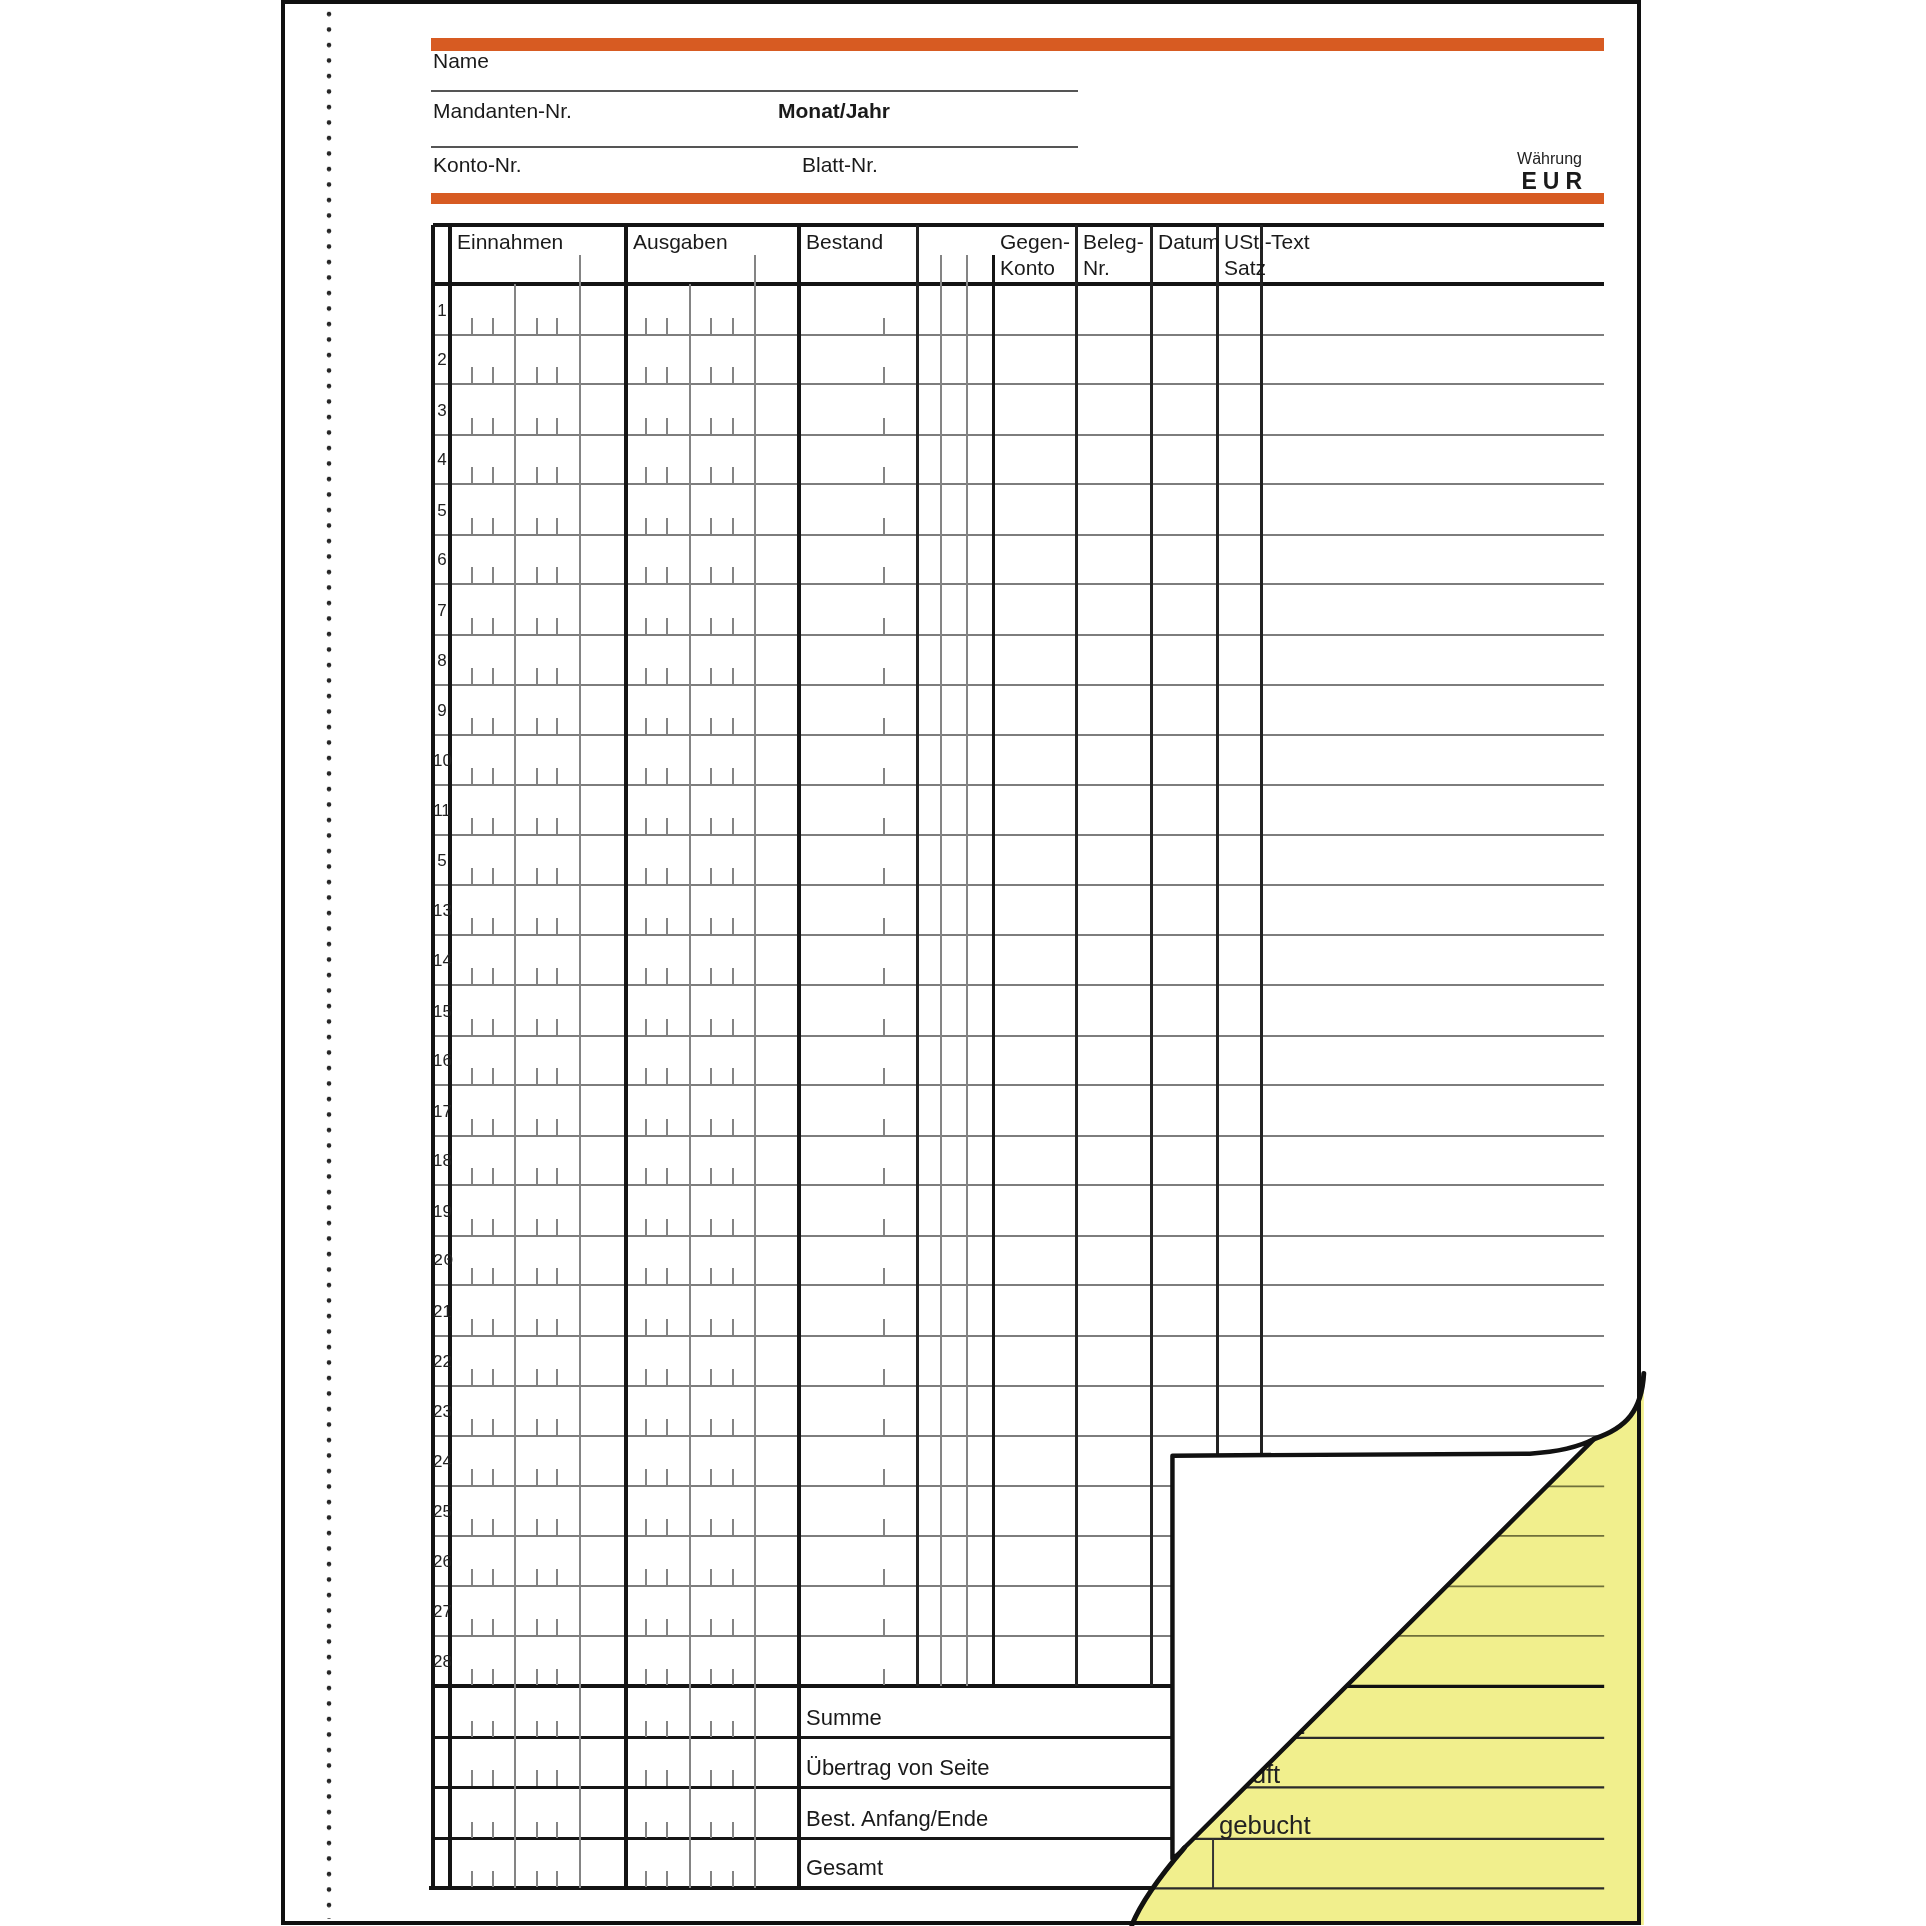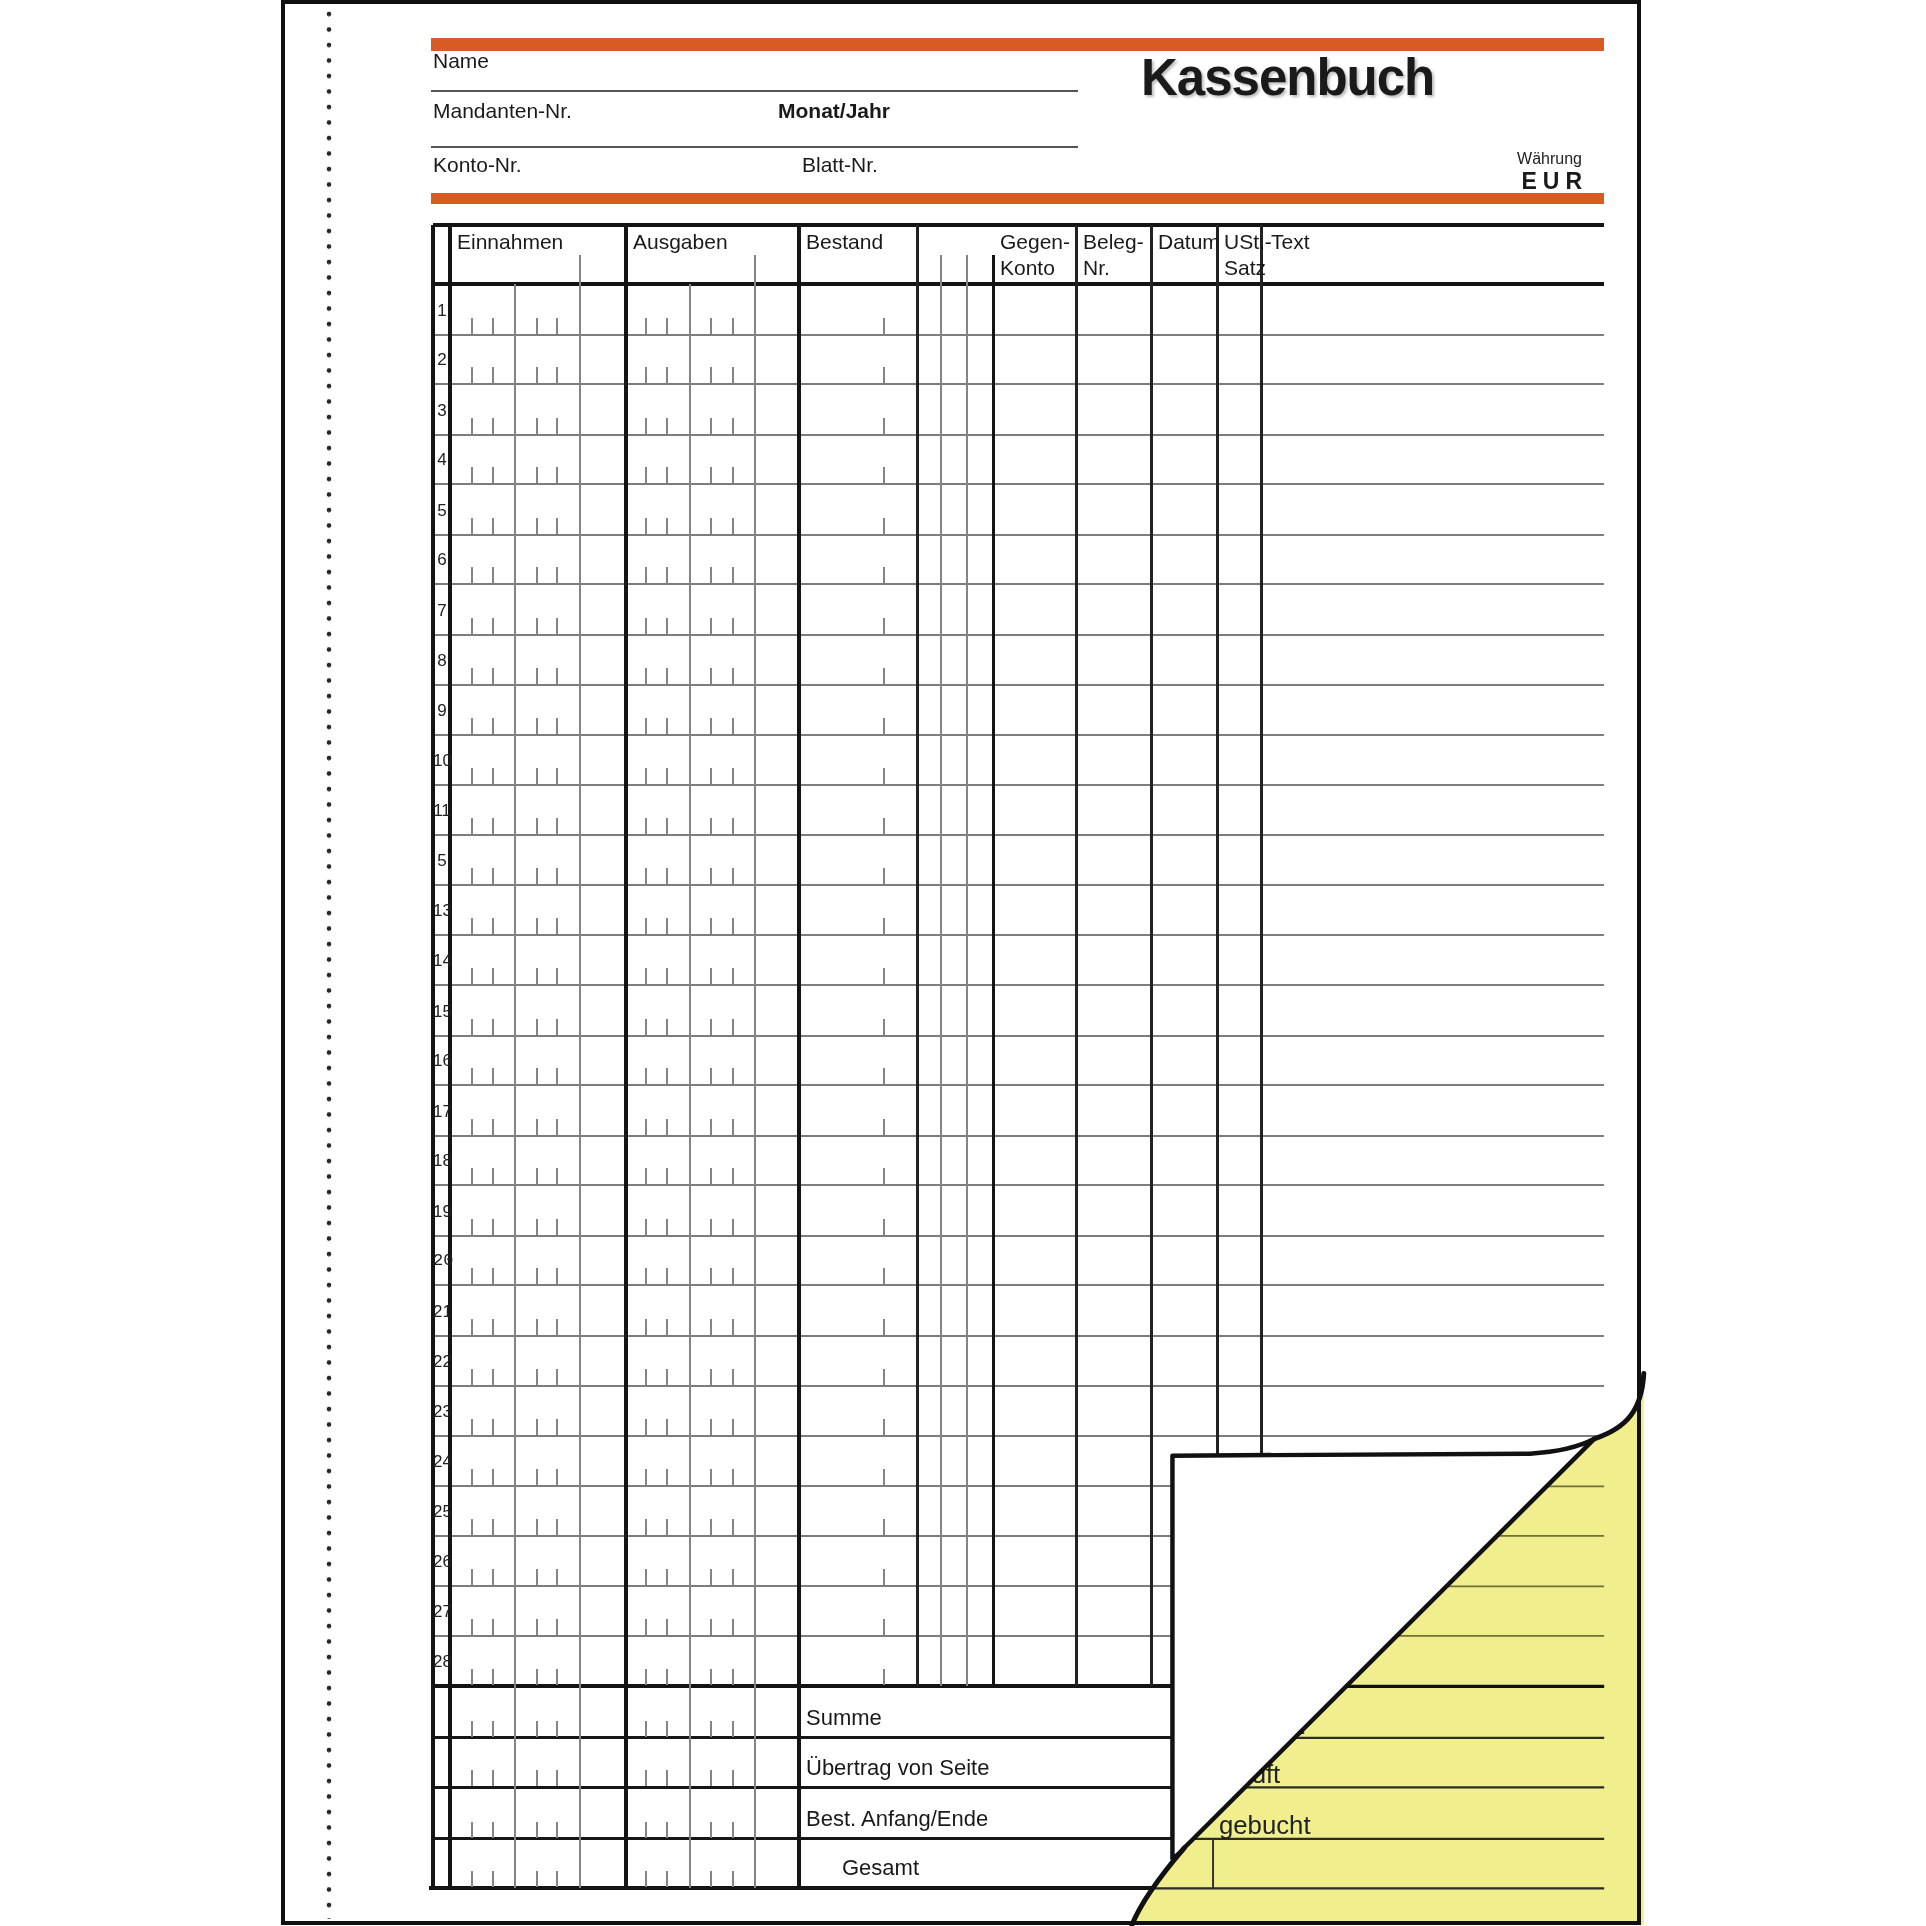--- a/index.html
+++ b/index.html
@@ -33,21 +33,20 @@
 <div class="stage">
 
   <div class="abs bar" style="left: 431px; top: 38px; width: 1173px; background: rgb(215, 91, 34);"></div>
   <div class="abs fieldlabel" style="left:433px;top:50px;">Name</div>
   <div class="abs fieldline" style="left:431px;top:90px;width:647px;"></div>
   <div class="abs fieldlabel" style="left:433px;top:100px;">Mandanten-Nr.</div>
   <div class="abs fieldlabel" style="left:778px;top:100px;font-weight:bold;">Monat/Jahr</div>
   <div class="abs fieldline" style="left:431px;top:146px;width:647px;"></div>
   <div class="abs fieldlabel" style="left:433px;top:154px;text-align:center;">Konto-Nr.</div>
   <div class="abs fieldlabel" style="left:802px;top:154px;">Blatt-Nr.</div>
-  <div class="abs title" style="left:1141px;top:48px;">Kassenbuch</div>
   <div class="abs currency" style="left:1386px;top:150px;width:196px;">
     <div class="cur-label">Währung</div>
     <div class="cur-value">EUR</div>
   </div>
   <div class="abs bar" style="left: 431px; top: 193px; width: 1173px; height: 11px; background: rgb(215, 91, 34);"></div>
 
   <div class="abs" id="grid" style="left:0;top:0;width:1927px;height:1927px;">
       <div class="hline" style="left: 433px; top: 223px; width: 1171px; height: 4px; background: rgb(20, 20, 20);"></div>
       <div class="hline" style="left: 433px; top: 282px; width: 1171px; height: 4px; background: rgb(20, 20, 20);"></div>
       <div class="hline" style="left: 433px; top: 334px; width: 1171px; height: 1.6px; background: rgb(125, 125, 125);"></div>
@@ -419,21 +418,21 @@
       <div class="tick" style="left: 556px; top: 1871px; width: 1.6px; height: 16px; background: rgb(132, 132, 132);"></div>
       <div class="tick" style="left: 645px; top: 1871px; width: 1.6px; height: 16px; background: rgb(132, 132, 132);"></div>
       <div class="tick" style="left: 666px; top: 1871px; width: 1.6px; height: 16px; background: rgb(132, 132, 132);"></div>
       <div class="tick" style="left: 710px; top: 1871px; width: 1.6px; height: 16px; background: rgb(132, 132, 132);"></div>
       <div class="tick" style="left: 732px; top: 1871px; width: 1.6px; height: 16px; background: rgb(132, 132, 132);"></div>
     </div>
 
   <div class="footlabel" style="left:806px;top:1705px;">Summe</div>
   <div class="footlabel" style="left:806px;top:1755px;">Übertrag von Seite</div>
   <div class="footlabel" style="left:806px;top:1806px;">Best. Anfang/Ende</div>
-  <div class="footlabel" style="left:806px;top:1855px;margin-left:36px;">Gesamt</div>
+  <div class="footlabel" style="left:806px;top:1855px;">Gesamt</div>
 
   <svg class="abs" style="left:0;top:0;" width="1927" height="1927" viewBox="0 0 1946 1946">
     <defs>
       <clipPath id="yclip">
         <path d="M1660,1387 C1658,1424 1643,1442 1610,1453 L1196,1866 C1172,1894 1151,1924 1143,1944 L1660,1944 Z"></path>
       </clipPath>
     </defs>
 
     <path id="ysheet" d="M1660,1387 C1658,1424 1643,1442 1610,1453 L1196,1866 C1172,1894 1151,1924 1143,1944 L1660,1944 Z" fill="#f1ef8d"></path>
     <g clip-path="url(#yclip)" id="ylines">

